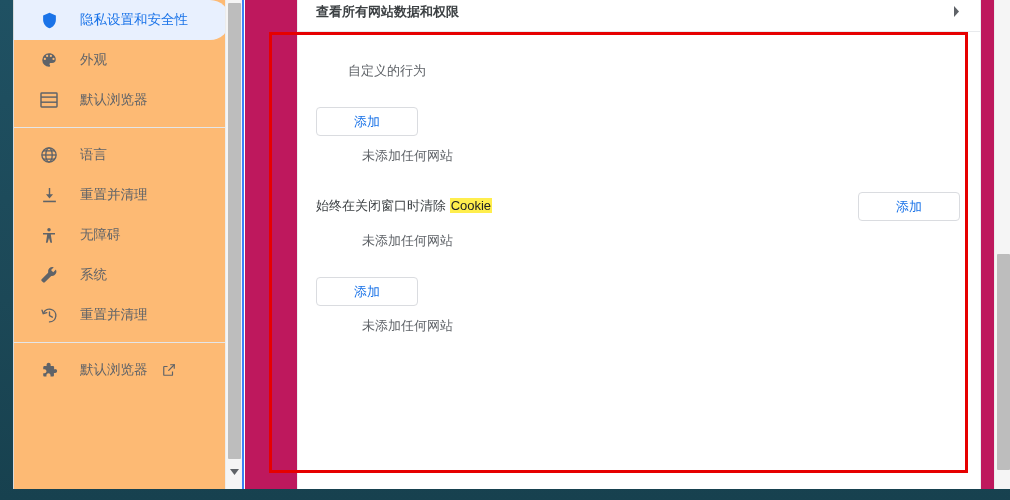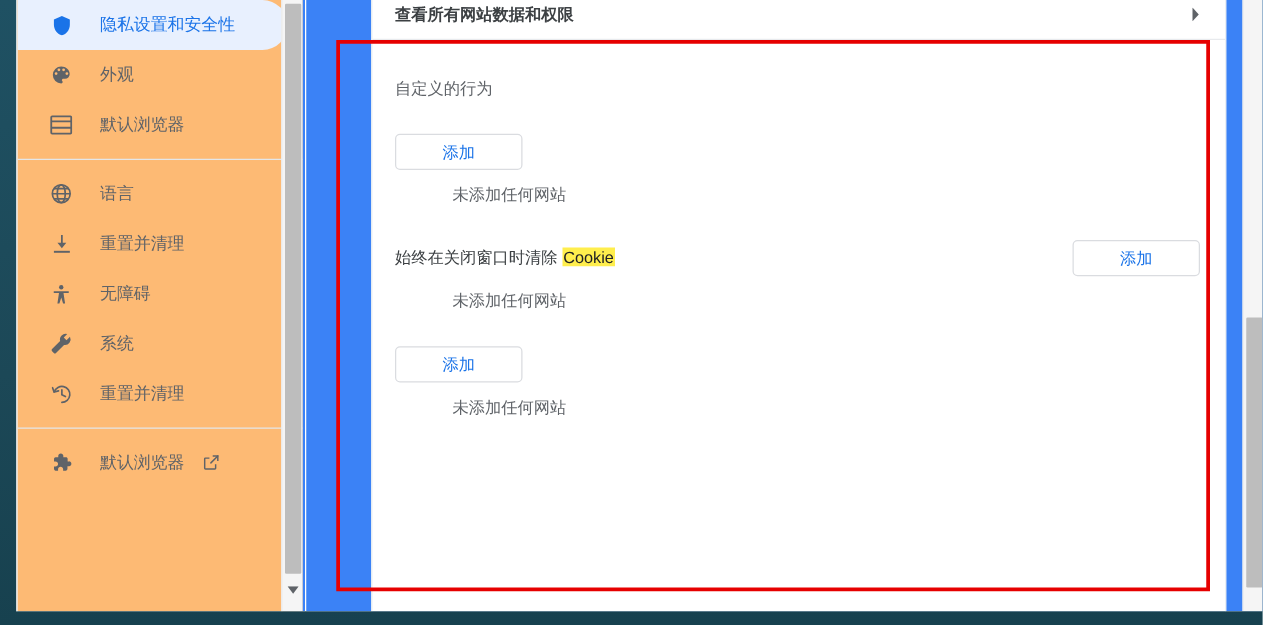--- a/index.html
+++ b/index.html
@@ -83,21 +83,21 @@
   .sb-arrow {
     position: absolute; left: 0; width: 17px; height: 17px;
     display: flex; align-items: center; justify-content: center;
   }
   .sb-arrow.down { bottom: 8px; }
 
   
   #content {
     position: absolute; left: 231px; top: 0;
     width: 766px; height: 489px;
-    background: #3b82f6;
+    background: #be185d;
     overflow: hidden;
   }
   #card {
     position: absolute;
     left: 52px; top: -8px;
     width: 684px;
     min-height: 500px;
     background: #ffffff;
     border: 1px solid #eceff1;
     border-top: none;
@@ -109,20 +109,21 @@
     border-bottom: 1px solid #e8eaed;
   }
   .row-top .row-title {
     font-size: 13px; color: #3c4043; font-weight: bold;
   }
   .chevron-right { color: #5f6368; display: flex; align-items: center; }
 
   .section-label {
     font-size: 13px; color: #5f6368;
     padding: 30px 12px 0 18px;
+    margin-left: 32px;
   }
 
   .pref-row {
     display: flex; align-items: center; justify-content: space-between;
     padding: 0 20px 0 18px;
     height: 48px;
     margin-top: 17px;
   }
   .pref-title { font-size: 13px; color: #3c4043; }
   mark.hl { background: #ffee4d; color: #202124; padding: 0 1px; }

